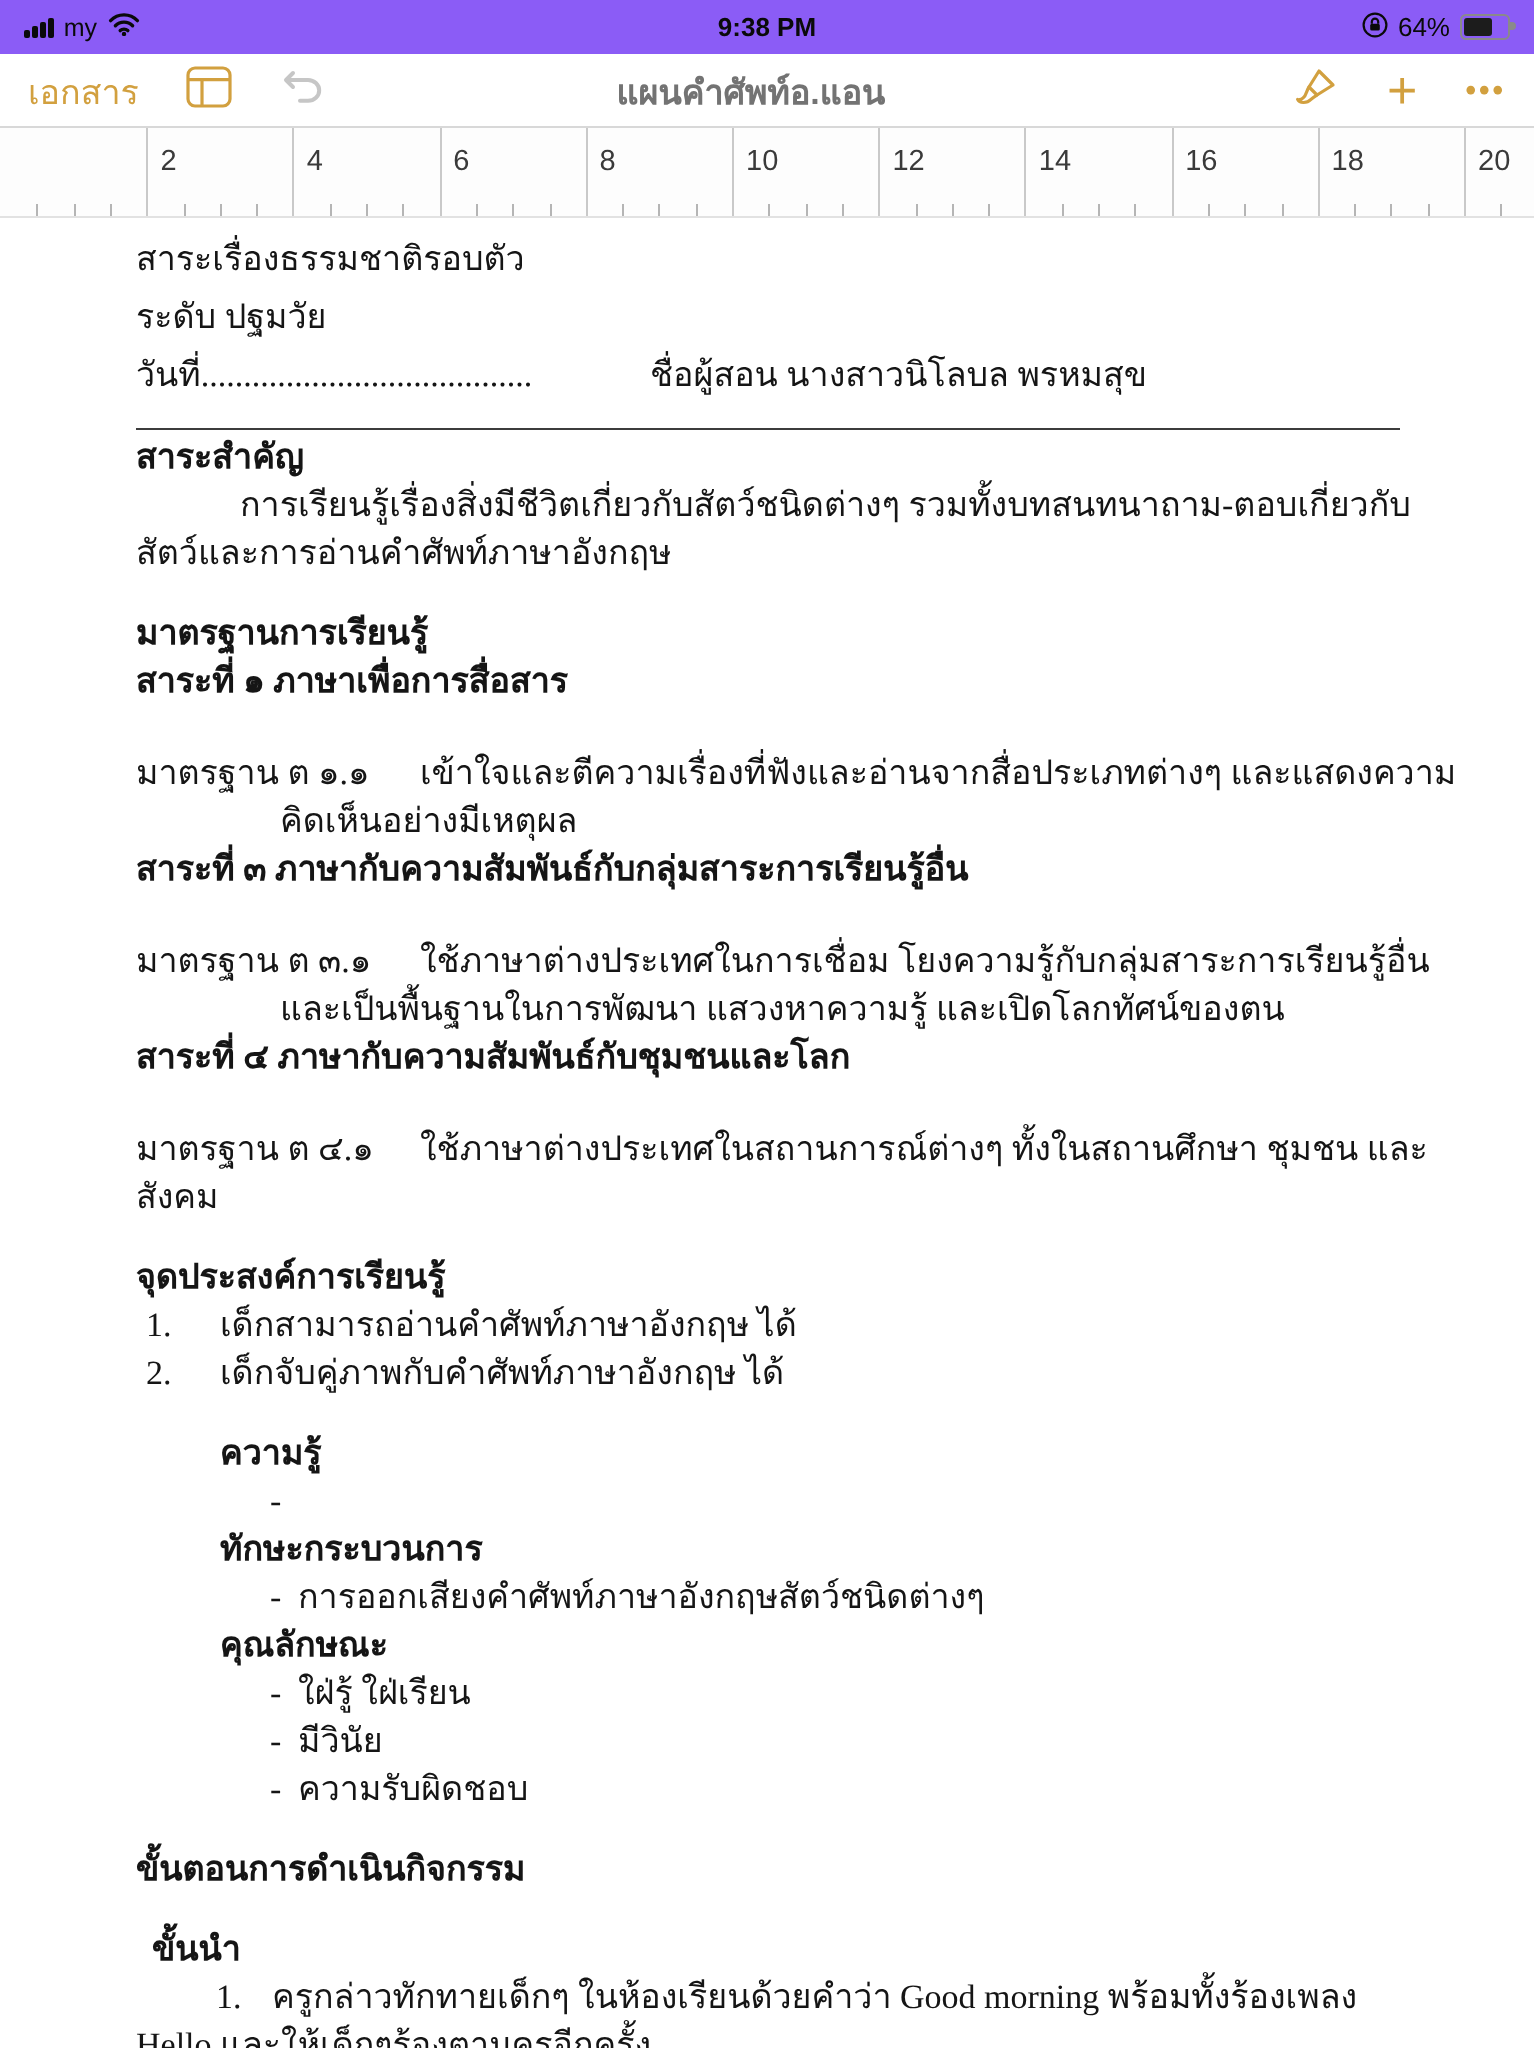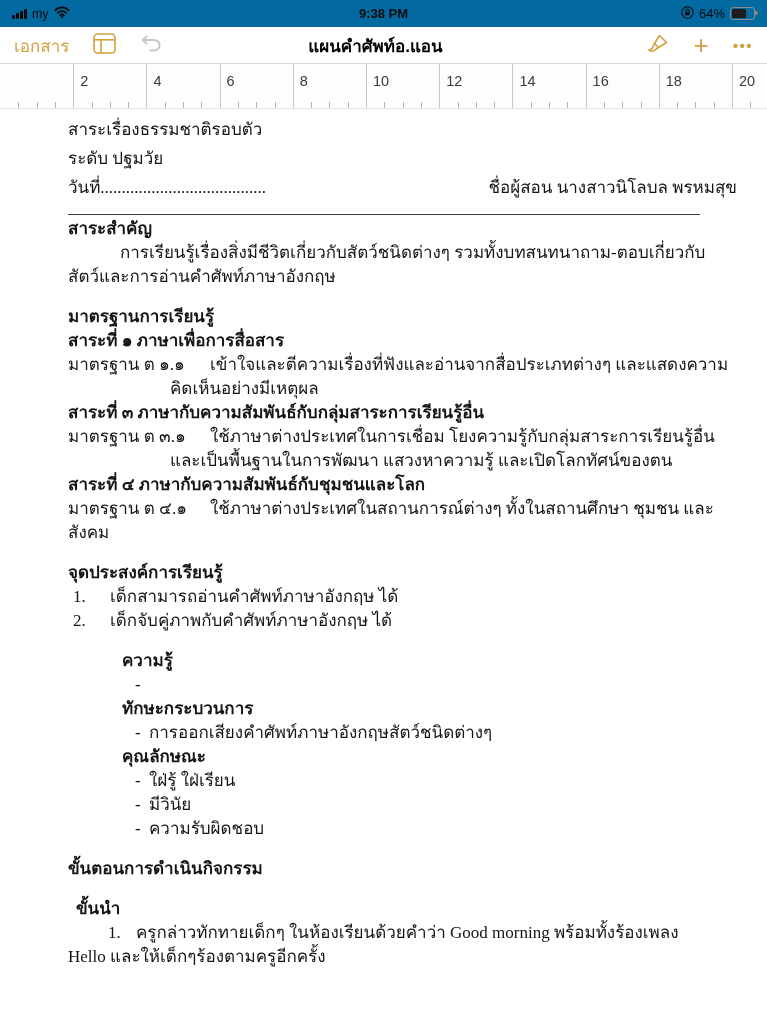--- a/index.html
+++ b/index.html
@@ -3,61 +3,61 @@
 <meta charset="utf-8">
 <style>
   html,body{margin:0;padding:0;}
   body{
     width:767px;height:1024px;background:#ffffff;overflow:hidden;
     font-family:"Liberation Sans", sans-serif;color:#111;
     position:relative;
   }
   
   .statusbar{height:27px;display:flex;align-items:center;justify-content:space-between;
-    padding:0 12px;font-size:13px;font-weight:bold;color:#0a0a0a;background:#0369a1;}
+    padding:0 12px;font-size:13px;font-weight:bold;color:#0a0a0a;background:#8b5cf6;}
   .sb-left,.sb-right{display:flex;align-items:center;gap:5px;min-width:120px;}
   .sb-right{justify-content:flex-end;}
   .sb-time{position:absolute;left:0;right:0;text-align:center;font-size:13px;font-weight:bold;}
   .sigbars{display:flex;align-items:flex-end;gap:1.5px;height:10px;}
   .sigbars i{display:block;width:2.6px;background:#0a0a0a;border-radius:1px;}
   .sigbars i:nth-child(1){height:4px}.sigbars i:nth-child(2){height:6px}
   .sigbars i:nth-child(3){height:8px}.sigbars i:nth-child(4){height:10px}
   .carrier{font-weight:normal;font-size:12.5px;}
   .battery{width:23px;height:11px;border:1px solid #8a8a8a;border-radius:3px;position:relative;display:inline-block;}
   .battery .fill{position:absolute;left:1px;top:1px;bottom:1px;width:62%;background:#1c1c1c;border-radius:1.5px;}
   .battery .nub{position:absolute;right:-3.5px;top:2.5px;width:2.5px;height:4.5px;background:#8a8a8a;border-radius:0 2px 2px 0;}
   .pct{font-weight:normal;font-size:13px;}
   
   .toolbar{height:36px;display:flex;align-items:center;justify-content:space-between;
     padding:0 14px;position:relative;background:#fff;border-bottom:1px solid #d8d8d8;}
   .tb-left,.tb-right{display:flex;align-items:center;gap:24px;z-index:2;}
   .tb-docs{font-size:17px;color:#d2a03f;cursor:pointer;}
-  .tb-title{position:absolute;left:0;right:16px;text-align:center;font-size:17px;font-weight:bold;color:#000000;z-index:1;}
+  .tb-title{position:absolute;left:0;right:16px;text-align:center;font-size:17px;font-weight:bold;color:#737373;z-index:1;}
   .iconbtn{display:flex;align-items:center;justify-content:center;cursor:pointer;background:none;border:none;padding:0;}
   .plus{font-size:26px;font-weight:300;color:#d2a03f;line-height:20px;}
   .more{font-size:15px;letter-spacing:1.5px;color:#d2a03f;font-weight:bold;}
   
   .ruler{height:44px;position:relative;background:#fdfdfd;border-bottom:1px solid #e2e2e2;overflow:hidden;}
   .ruler .major{position:absolute;top:0;bottom:0;width:1px;background:#c9c9c9;}
   .ruler .rnum{position:absolute;top:9px;font-size:14.5px;color:#3a3a3a;}
   .ruler .tick{position:absolute;bottom:0;width:1px;height:6px;background:#b5b5b5;}
   
   .doc{padding:6px 30px 0 68px;font-family:"Liberation Serif", serif;color:#151515;overflow:hidden;}
   .doc-title{text-align:center;font-weight:bold;font-size:18px;line-height:26px;margin:6px 38px 16px 0;white-space:nowrap;}
-  .hrow{display:flex;line-height:29px;font-size:17px;white-space:nowrap;justify-content:space-between;}
+  .hrow{display:flex;line-height:29px;font-size:17px;white-space:nowrap;}
   .hrow .lpart{width:257px;flex:none;}
   .hrow .hlabel{display:inline-block;min-width:62px;}
   .divider{border-top:1.6px solid #3c3c3c;width:632px;margin:12px 0 2px 0;}
   .ln{line-height:24px;font-size:17px;white-space:nowrap;}
   .b{font-weight:bold;font-family:Liberation Serif, serif;}
-  .sub{margin-left:54px;}
+  .sub{margin-left:42px;}
   .intro{margin-left:8px;}
   .ind1{text-indent:52px;}
-  .cont{margin-left:102px;}
-  .stdrow{display:flex;}
+  .cont{margin-left:72px;}
+  .stdrow{display:flex;margin-top:22px;}
   .stdrow .stdlabel{width:142px;flex:none;}
   .numrow{display:flex;margin-left:5px;}
   .numrow .nn{width:37px;flex:none;}
   .numrow2{display:flex;margin-left:40px;}
   .numrow2 .nn{width:28px;flex:none;}
   .bul{display:flex;margin-left:67px;}
   .bul .dash{width:14px;flex:none;}
   .gapline{height:16px;}
 </style>
 </head>

